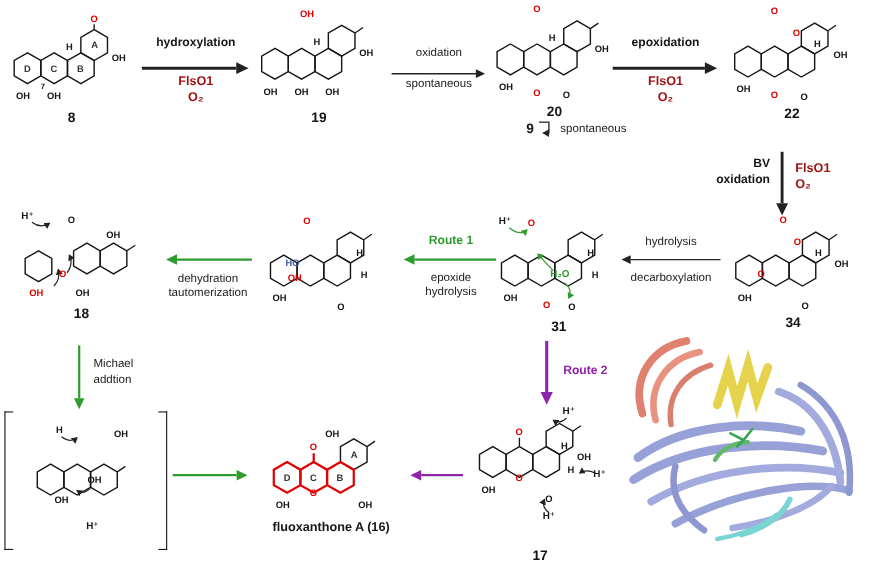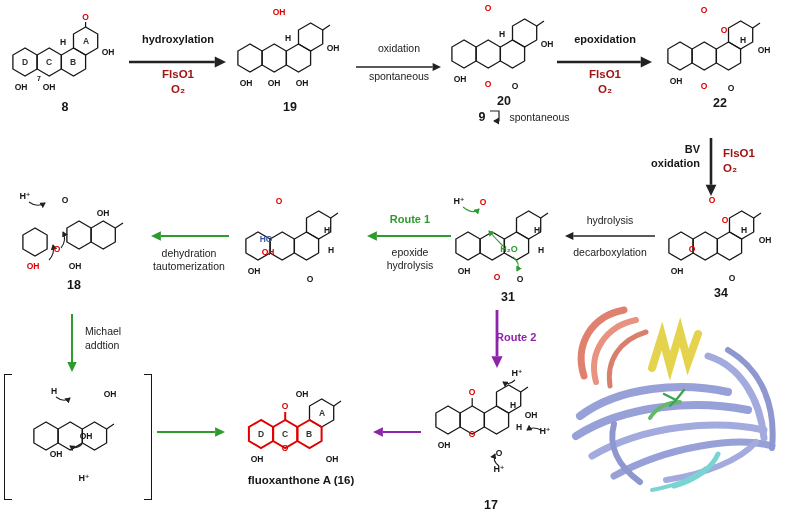--- a/index.html
+++ b/index.html
@@ -332,21 +332,21 @@
         <polygon points="1,6 10.9,1.2480000000000002 10.9,10.751999999999999" fill="#8e24aa"></polygon>
       </svg>
     </div>
 
   <div class="arrow" style="left:490px;top:310px;width:14px;height:60px;">
       <svg>
         <line x1="7" y1="0" x2="7" y2="46.34" stroke="#8e24aa" stroke-width="2.8"></line>
         <polygon points="7,58 1.4032,46.34 12.5968,46.34" fill="#8e24aa"></polygon>
       </svg>
     </div>
-  <div class="rxnb purlbl" style="left:496px;top:331px;width:80px;text-align:left;">Route 2</div>
+  <div class="rxnb purlbl" style="left:512px;top:331px;width:80px;text-align:left;">Route 2</div>
 
   <div class="compound" style="left:426px;top:368px;width:130px;">
     <svg width="124" height="108" viewBox="0 0 124 108">
         <polygon points="79.6,17.0 67.5,24.0 67.5,38.0 79.6,45.0 91.7,38.0 91.7,24.0" fill="none" stroke-width="1.3" style="stroke: rgb(22, 22, 22);"></polygon>
         <polygon points="67.5,38.0 55.4,45.0 55.4,59.0 67.5,66.0 79.6,59.0 79.6,45.0" fill="none" stroke-width="1.3" style="stroke: rgb(22, 22, 22);"></polygon>
         <polygon points="43.2,38.0 31.1,45.0 31.1,59.0 43.2,66.0 55.3,59.0 55.3,45.0" fill="none" stroke-width="1.3" style="stroke: rgb(22, 22, 22);"></polygon>
         <polygon points="19.0,38.0 6.9,45.0 6.9,59.0 19.0,66.0 31.1,59.0 31.1,45.0" fill="none" stroke-width="1.3" style="stroke: rgb(22, 22, 22);"></polygon>
       <line class="bond" x1="91.7" y1="24" x2="99" y2="19"></line>
       <line class="bond" x1="43.2" y1="38" x2="43.2" y2="30"></line>
       <path class="curve ck" d="M86,12 Q80,18 74,14" marker-end="url(#mk-k)"></path>

